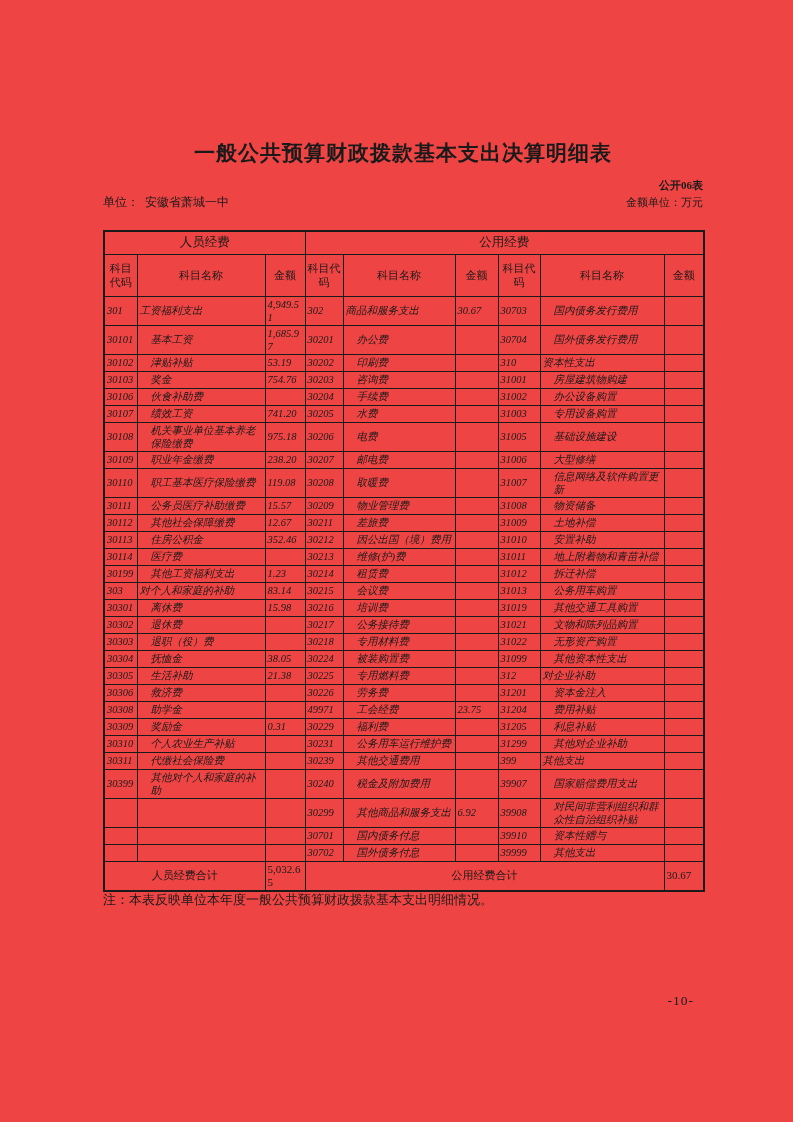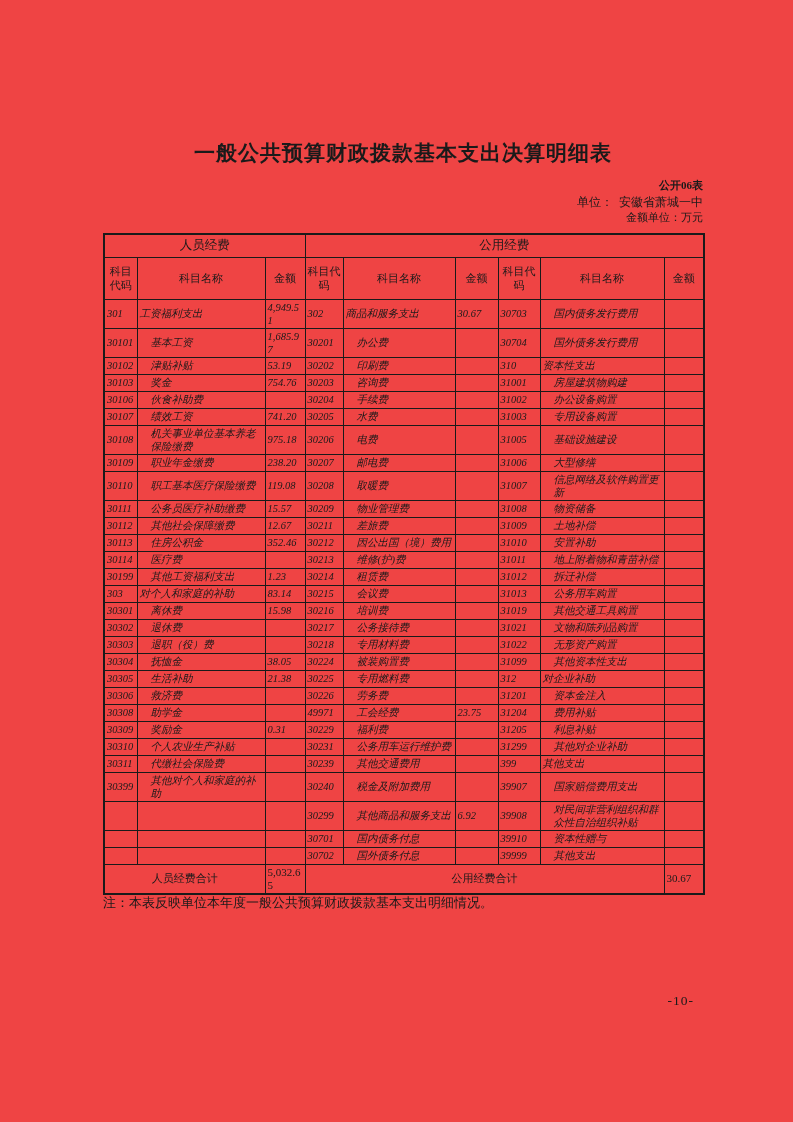--- a/index.html
+++ b/index.html
@@ -32,27 +32,26 @@
     margin-top:12px;
     line-height:14px;
     font-weight:bold;
   }
   .meta-row {
     display:flex;
     justify-content:space-between;
     align-items:flex-end;
     margin-top:3px;
     line-height:15px;
-    flex-direction:column;
   }
   .meta-row .unit-line { font-size:12px; }
   .meta-row .unit-line .unit-name { margin-left:6px; }
   .meta-row .amount-unit { font-size:11px; }
   table.budget {
-    margin-top:8px;
+    margin-top:20px;
     border-collapse:collapse;
     table-layout:fixed;
     width:600px;
     border:2px solid #1a1a1a;
   }
   table.budget th, table.budget td {
     border:1px solid #1a1a1a;
     font-weight:normal;
     font-size:10.5px;
     line-height:13px;

